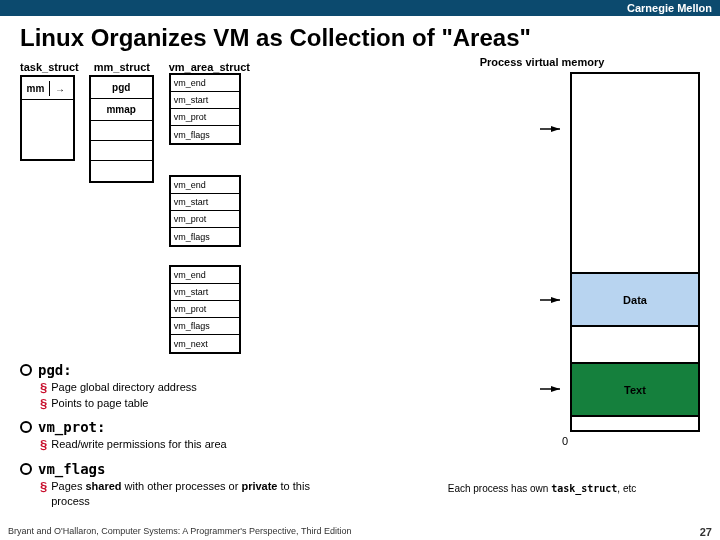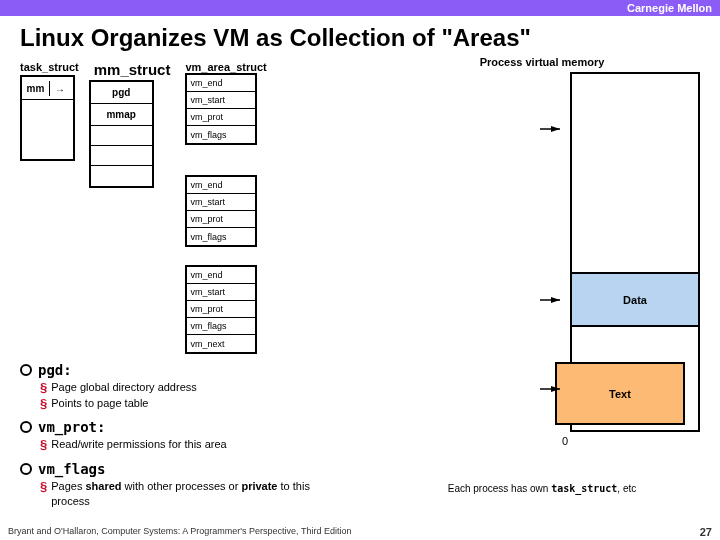--- a/index.html
+++ b/index.html
@@ -6,21 +6,21 @@
     body {
       width: 720px;
       height: 540px;
       background: #fff;
       font-family: Arial, sans-serif;
       font-size: 12px;
       overflow: hidden;
       position: relative;
     }
     #header-bar {
-      background: #8b5cf6;
+      background: #0c4a6e;
       color: white;
       text-align: right;
       padding: 2px 8px;
       font-size: 11px;
       font-weight: bold;
     }
     #title {
       font-size: 24px;
       font-weight: bold;
       padding: 8px 32px 4px 20px;
@@ -73,21 +73,21 @@
       font-size: 10px;
     }
     #task-struct-empty {
       height: 60px;
       border-top: 1px solid #000;
     }
     #mm-struct-wrap {
       margin-left: 10px;
     }
     #mm-struct-label {
-      font-size: 15px;
+      font-size: 11px;
       font-weight: bold;
       margin-bottom: 2px;
       margin-left: 5px;
     }
     #mm-struct-box {
       width: 65px;
       border: 2px solid #000;
     }
     .mm-row {
       border-bottom: 1px solid #000;
@@ -198,24 +198,24 @@
       top: 200px;
       right: 0;
       width: 130px;
       height: 55px;
       background: #b8d4f0;
       border: 2px solid #000;
     }
     #seg-text {
       position: absolute;
       top: 290px;
-      right: 15px;
+      right: 0;
       width: 130px;
-      height: 63px;
-      background: #fdba74;
+      height: 55px;
+      background: #15803d;
       border: 2px solid #000;
     }
     .seg-label {
       position: absolute;
       font-size: 11px;
       font-weight: bold;
       display: flex;
       align-items: center;
       justify-content: center;
       width: 100%;

